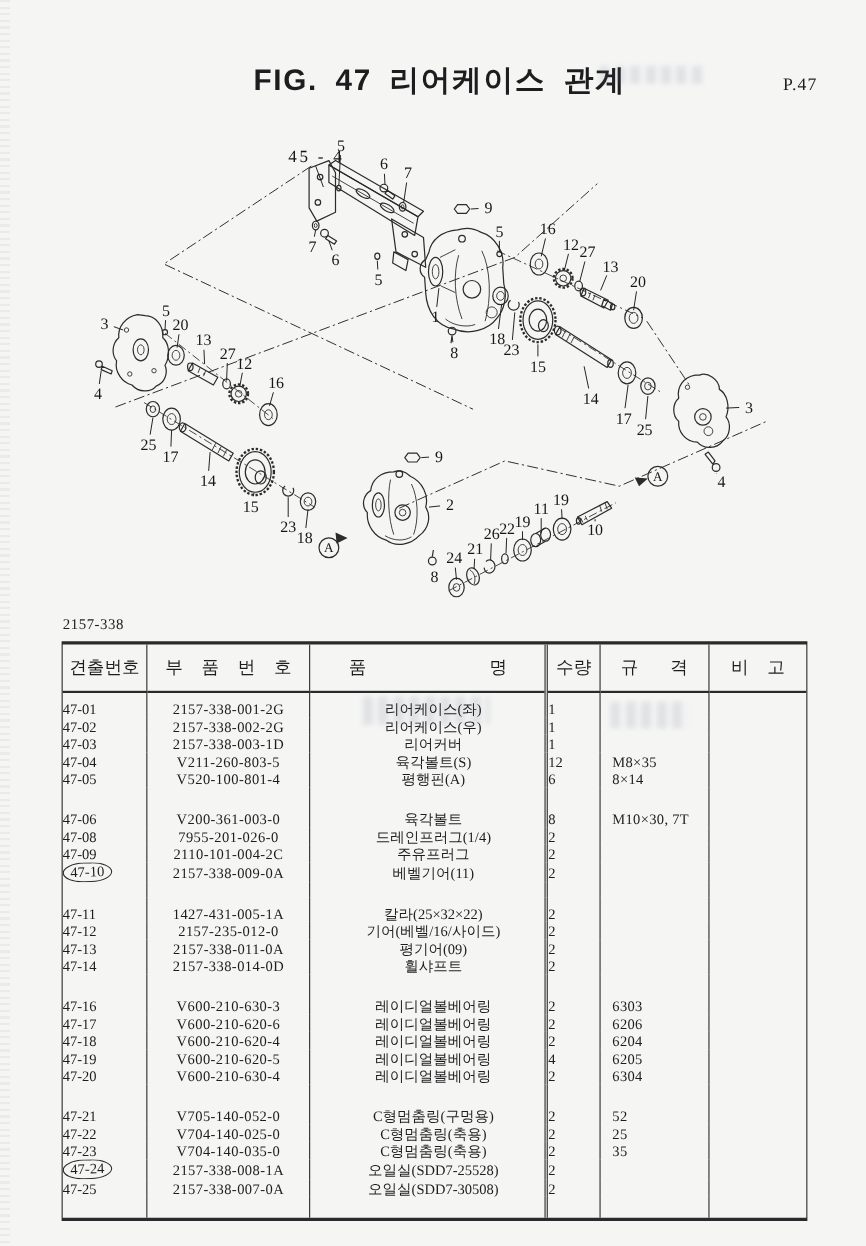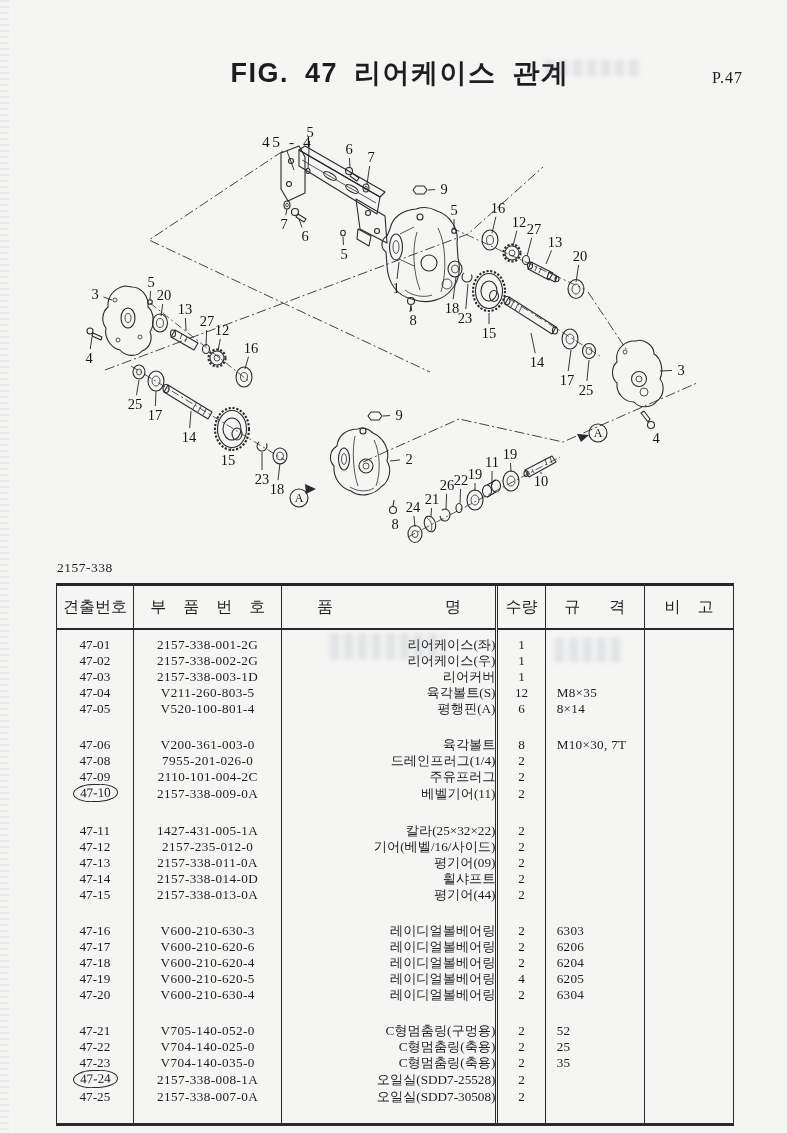--- a/index.html
+++ b/index.html
@@ -42,23 +42,23 @@
   th:nth-child(6),td:nth-child(6){border-left:1.3px solid #2a2a2c;}
   th:nth-child(4),td:nth-child(4){border-left:3px double #2a2a2c;}
   th.h-part{word-spacing:13px;}
   th.h-name{word-spacing:108px;}
   th.h-spec{word-spacing:25px;margin-left:18px;}
   th.h-note{word-spacing:13px;}
   tbody td{height:16px;font-size:13.2px;line-height:15px;}
   tbody tr.first td{padding-top:6px;}
   tbody tr.gap td{height:14px;}
   tbody tr.pad td{height:19px;}
-  td.c-ref,td.c-qty{text-align:center;}
+  td.c-ref,td.c-qty{text-align:left;}
   td.c-part{text-align:center;letter-spacing:.4px;}
-  td.c-name{text-align:right;padding-left:10px;}
+  td.c-name{text-align:center;padding-left:10px;}
   td.c-spec{text-align:left;padding-left:11px;letter-spacing:.3px;}
   .circled{display:inline-block;border:1.3px solid #2a2a2c;border-radius:50% / 58%;
     padding:0 6px 1px 6px;transform:rotate(-2deg);}
 </style>
 </head>
 <body>
 
 <div class="edge-noise"></div>
 
 <div class="page-title">FIG. 47 리어케이스 관계</div>
@@ -602,28 +602,20 @@
           <td class="c-note"></td>
         </tr>
         <tr>
           <td class="c-ref">47-14</td>
           <td class="c-part">2157-338-014-0D</td>
           <td class="c-name">휠샤프트</td>
           <td class="c-qty">2</td>
           <td class="c-spec"></td>
           <td class="c-note"></td>
         </tr>
-        <tr>
-          <td class="c-ref">47-15</td>
-          <td class="c-part">2157-338-013-0A</td>
-          <td class="c-name">평기어(44)</td>
-          <td class="c-qty">2</td>
-          <td class="c-spec"></td>
-          <td class="c-note"></td>
-        </tr>
         <tr class="gap">
           <td></td>
           <td></td>
           <td></td>
           <td></td>
           <td></td>
           <td></td>
         </tr>
         <tr class="first">
           <td class="c-ref">47-16</td>

